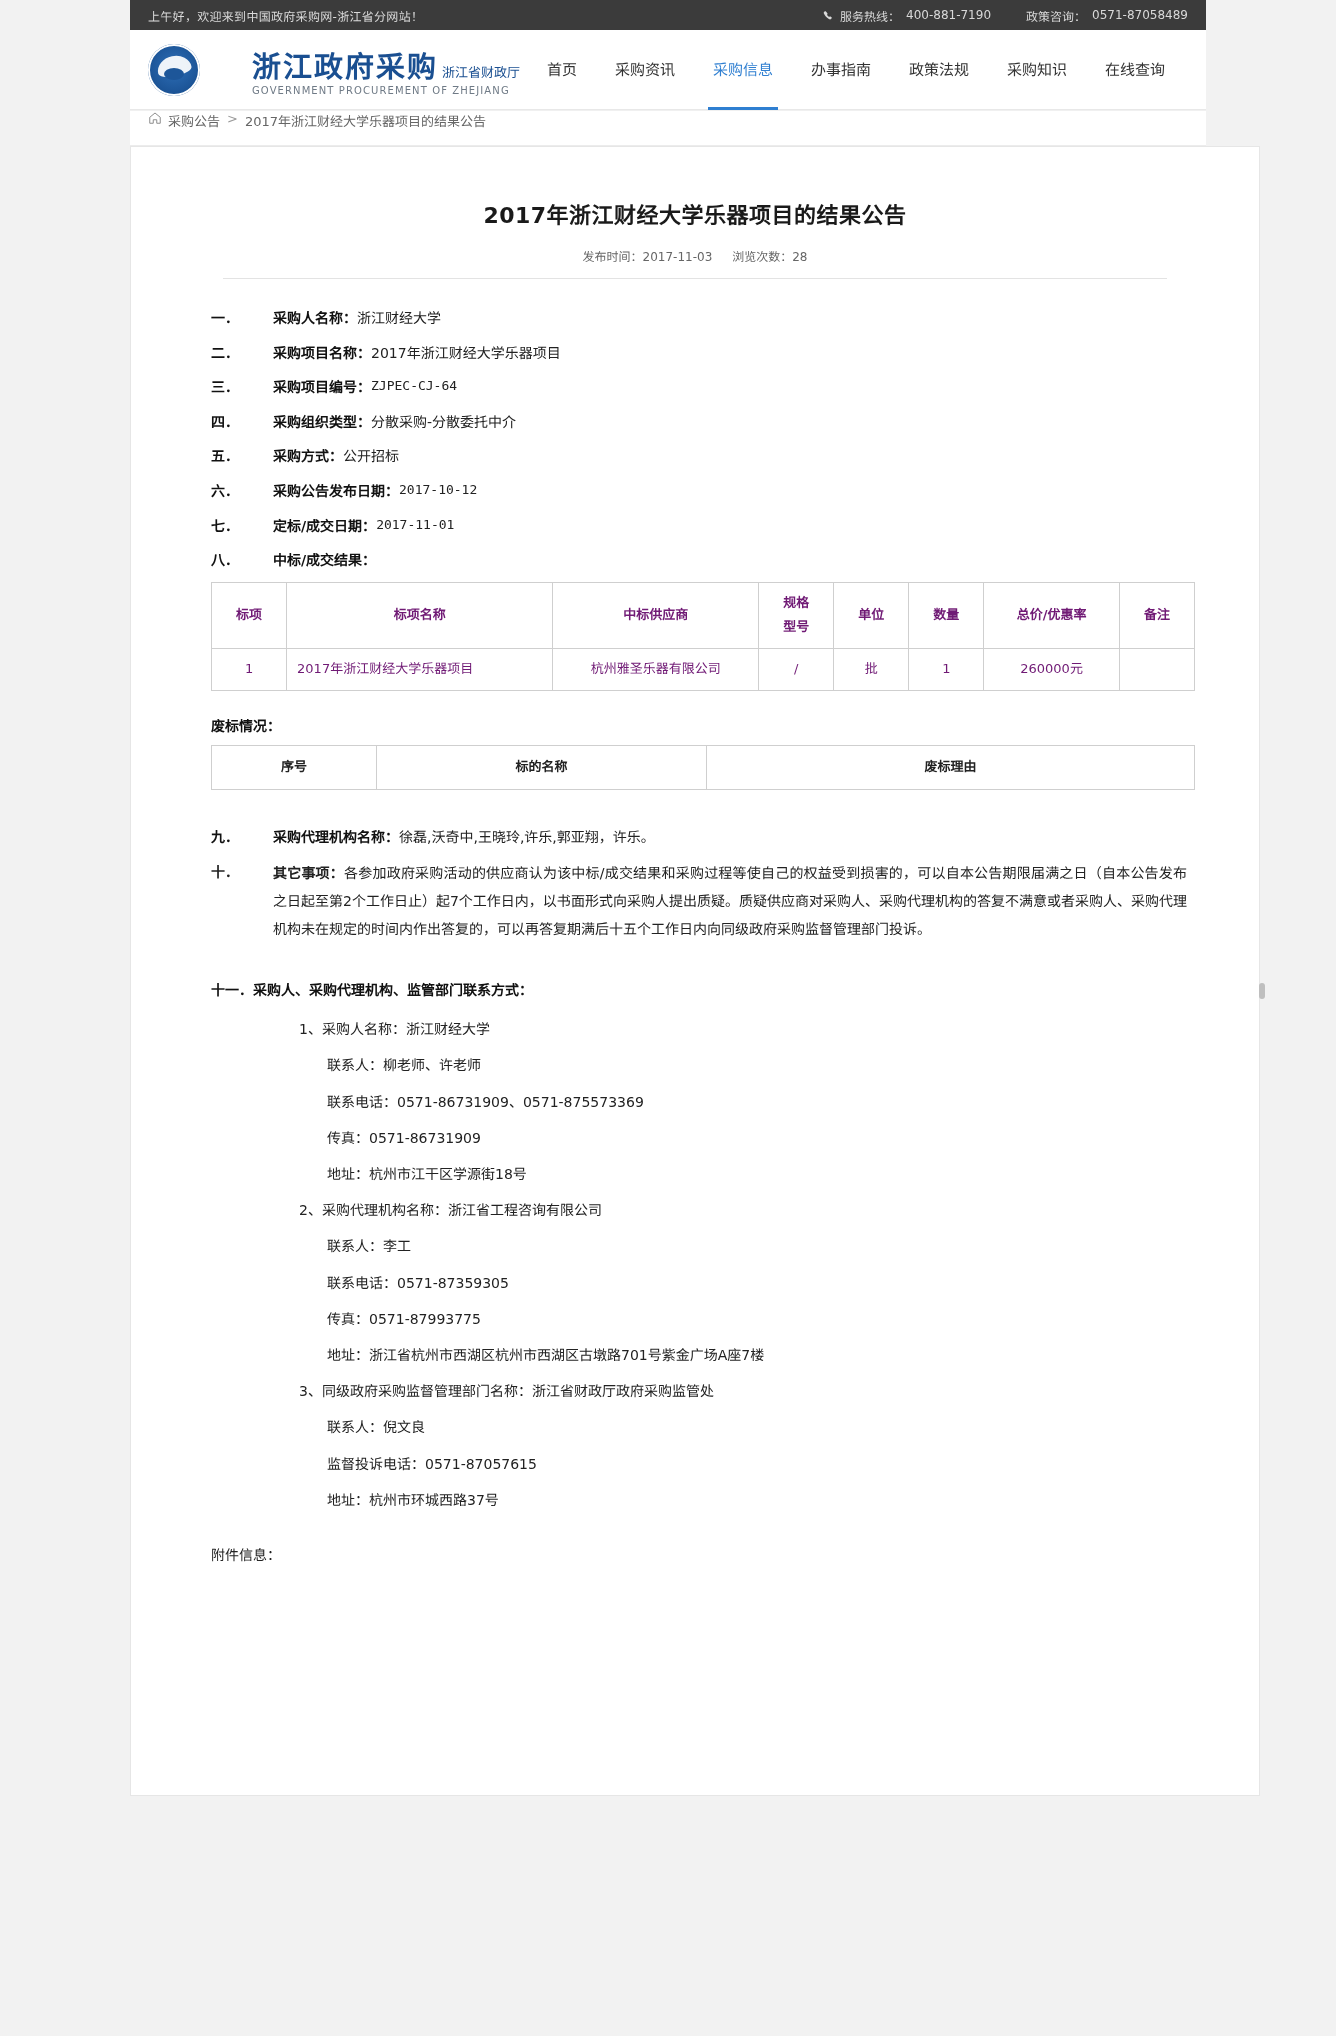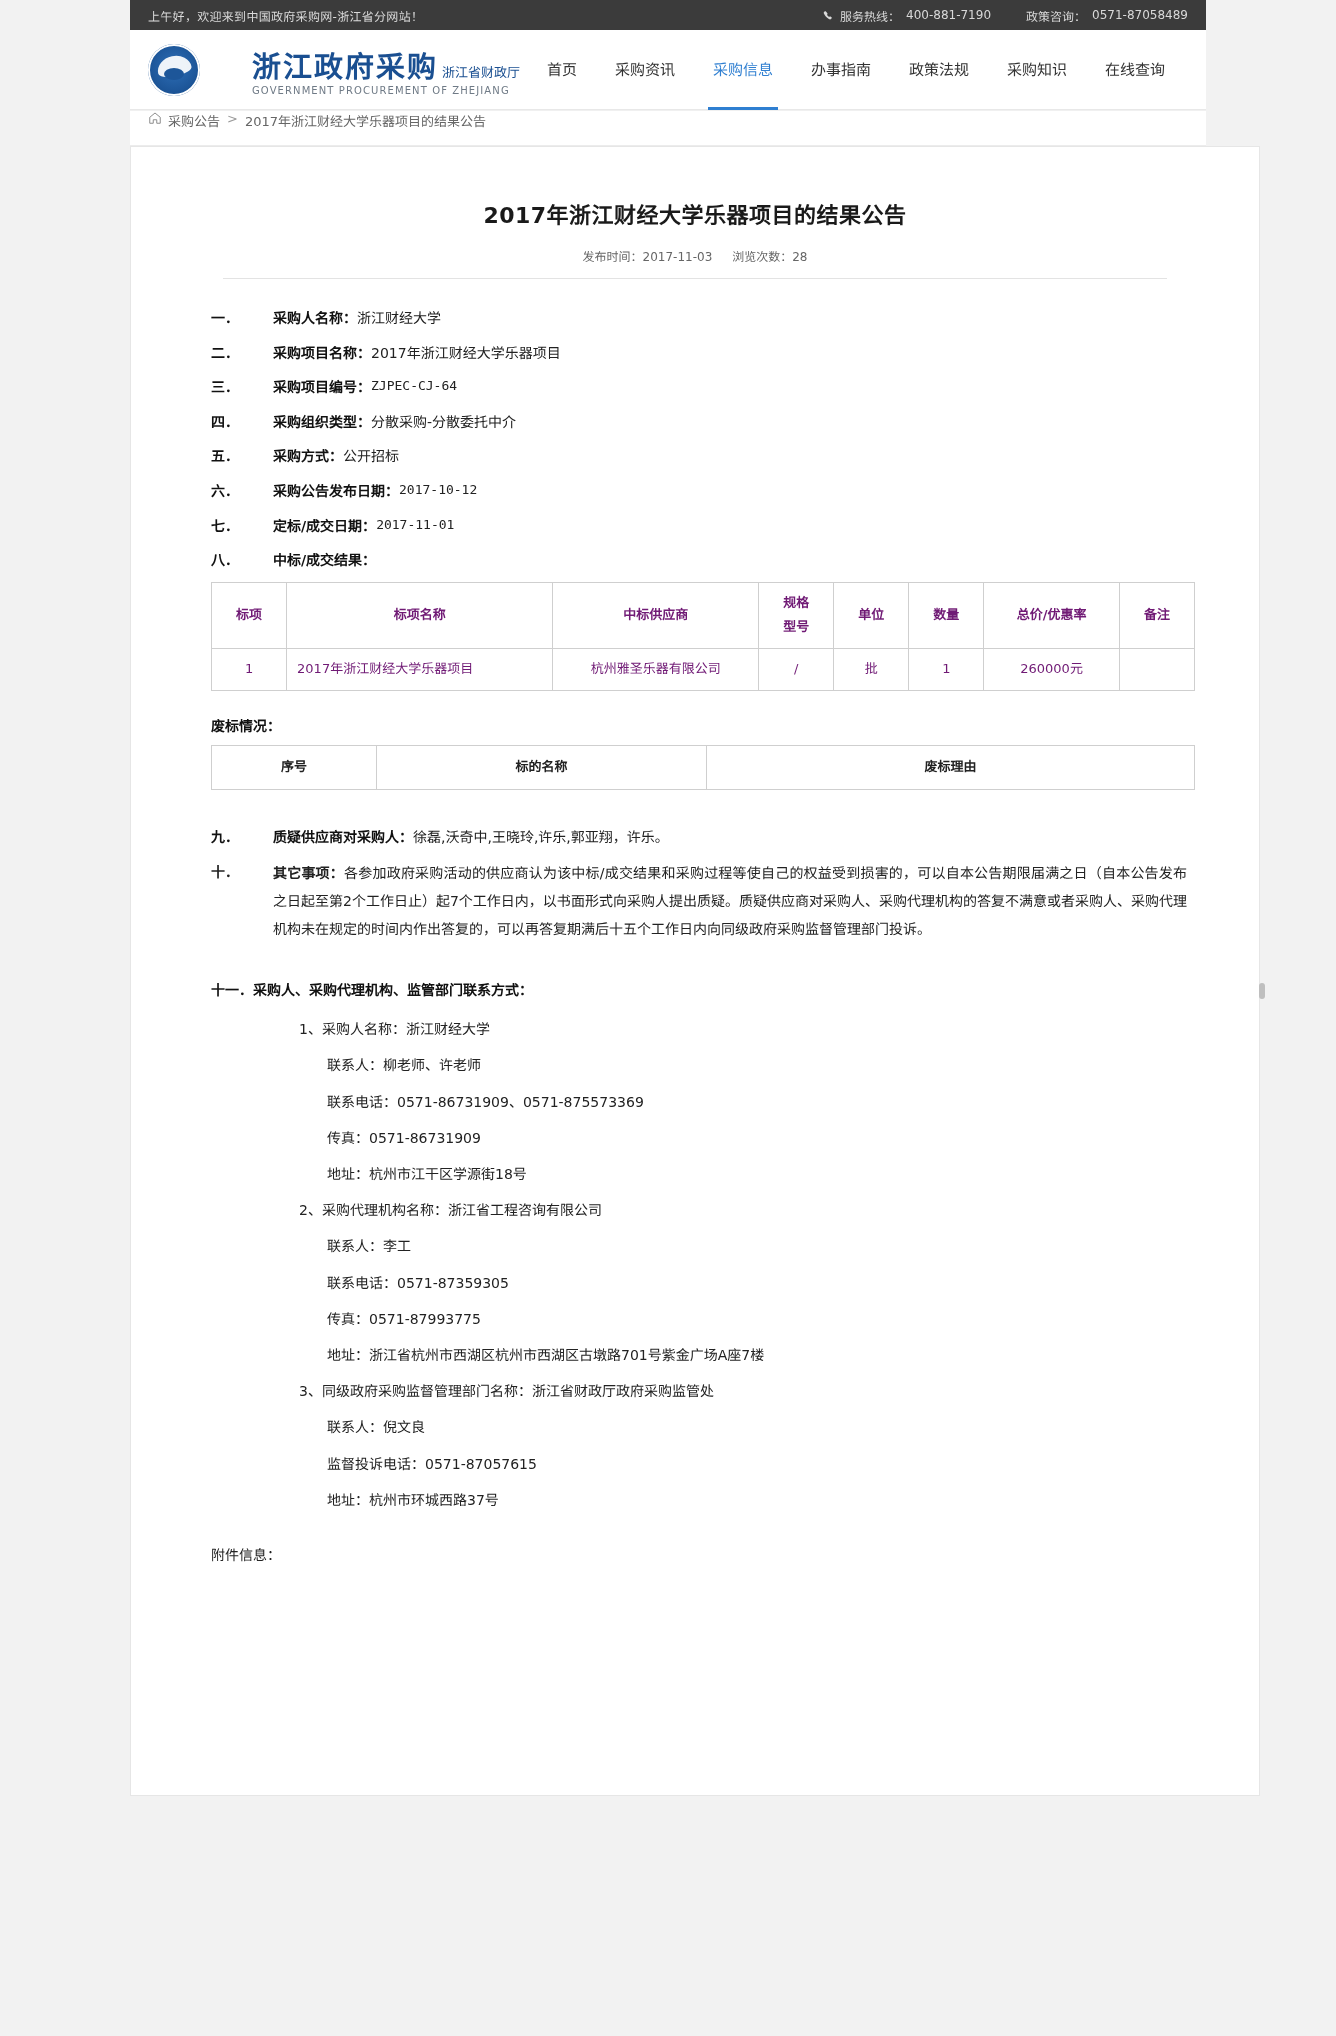--- a/index.html
+++ b/index.html
@@ -307,21 +307,21 @@
           <tr>
             <th style="width:165px">序号</th>
             <th style="width:330px">标的名称</th>
             <th>废标理由</th>
           </tr>
         </thead>
       </table>
 
       <div class="row" style="margin-top:34px">
         <span class="num">九．</span>
-        <span class="lbl">质疑供应商对采购人：</span>
+        <span class="lbl">采购代理机构名称：</span>
         <span class="val">徐磊,沃奇中,王晓玲,许乐,郭亚翔，许乐。</span>
       </div>
 
       <div class="para">
         <span class="num">十．</span>
         <span class="txt"><b>其它事项：</b><span>各参加政府采购活动的供应商认为该中标/成交结果和采购过程等使自己的权益受到损害的，可以自本公告期限届满之日（自本公告发布之日起至第2个工作日止）起7个工作日内，以书面形式向采购人提出质疑。质疑供应商对采购人、采购代理机构的答复不满意或者采购人、采购代理机构未在规定的时间内作出答复的，可以再答复期满后十五个工作日内向同级政府采购监督管理部门投诉。</span></span>
       </div>
 
       <div class="sec-title">十一．采购人、采购代理机构、监管部门联系方式：</div>
 

